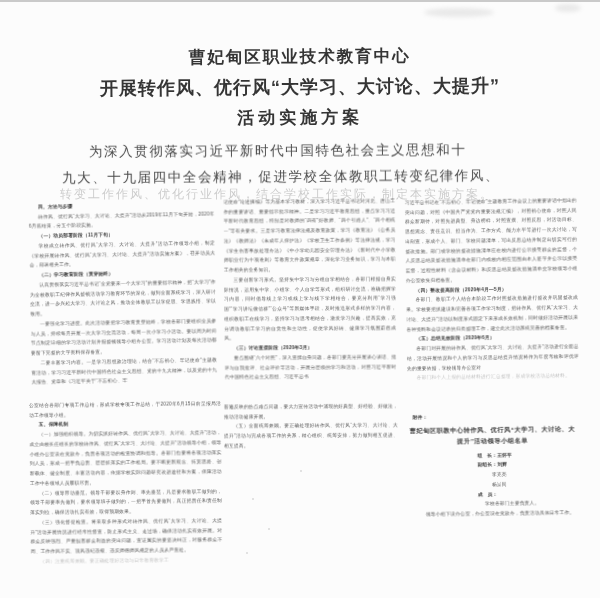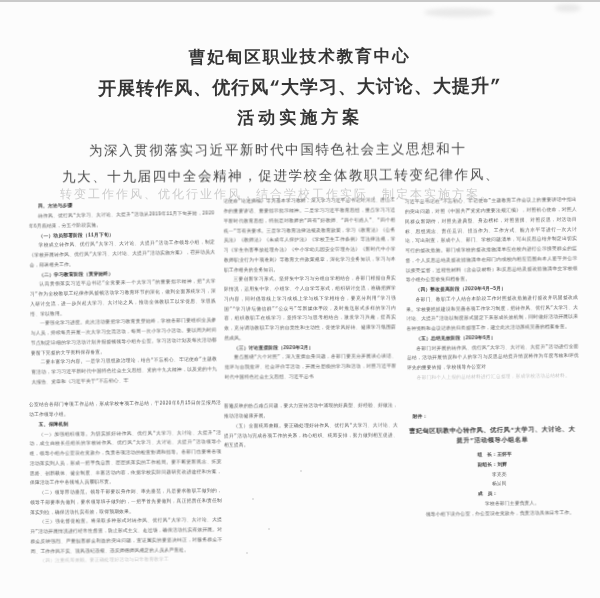--- a/index.html
+++ b/index.html
@@ -1,19 +1,19 @@
 <!DOCTYPE html>
 <html><head>
 <meta charset="utf-8">
 <style>
   html,body{margin:0;padding:0;background:#ffffff;}
   .photo{
     position:relative;width:600px;height:598px;overflow:hidden;
     background:#fcfcfc;
-    font-family:Liberation Mono, monospace;
+    font-family:Liberation Sans, sans-serif;
   }
   .top-edge{position:absolute;top:0;left:0;width:100%;height:2px;background:#8f8f8f;opacity:.45;}
   .smudge{position:absolute;border-radius:50%;background:#b9b9b9;opacity:.28;filter:blur(2px);}
   .sm1{left:424px;top:8px;width:70px;height:9px;}
   .sm2{left:555px;top:4px;width:26px;height:8px;}
   .speck{position:absolute;width:2px;height:2px;border-radius:50%;background:#8a8a8a;opacity:.3;}
 
   
   .header{position:absolute;top:46px;left:0;width:100%;text-align:center;
     color:#353535;transform:rotate(-0.4deg);}

